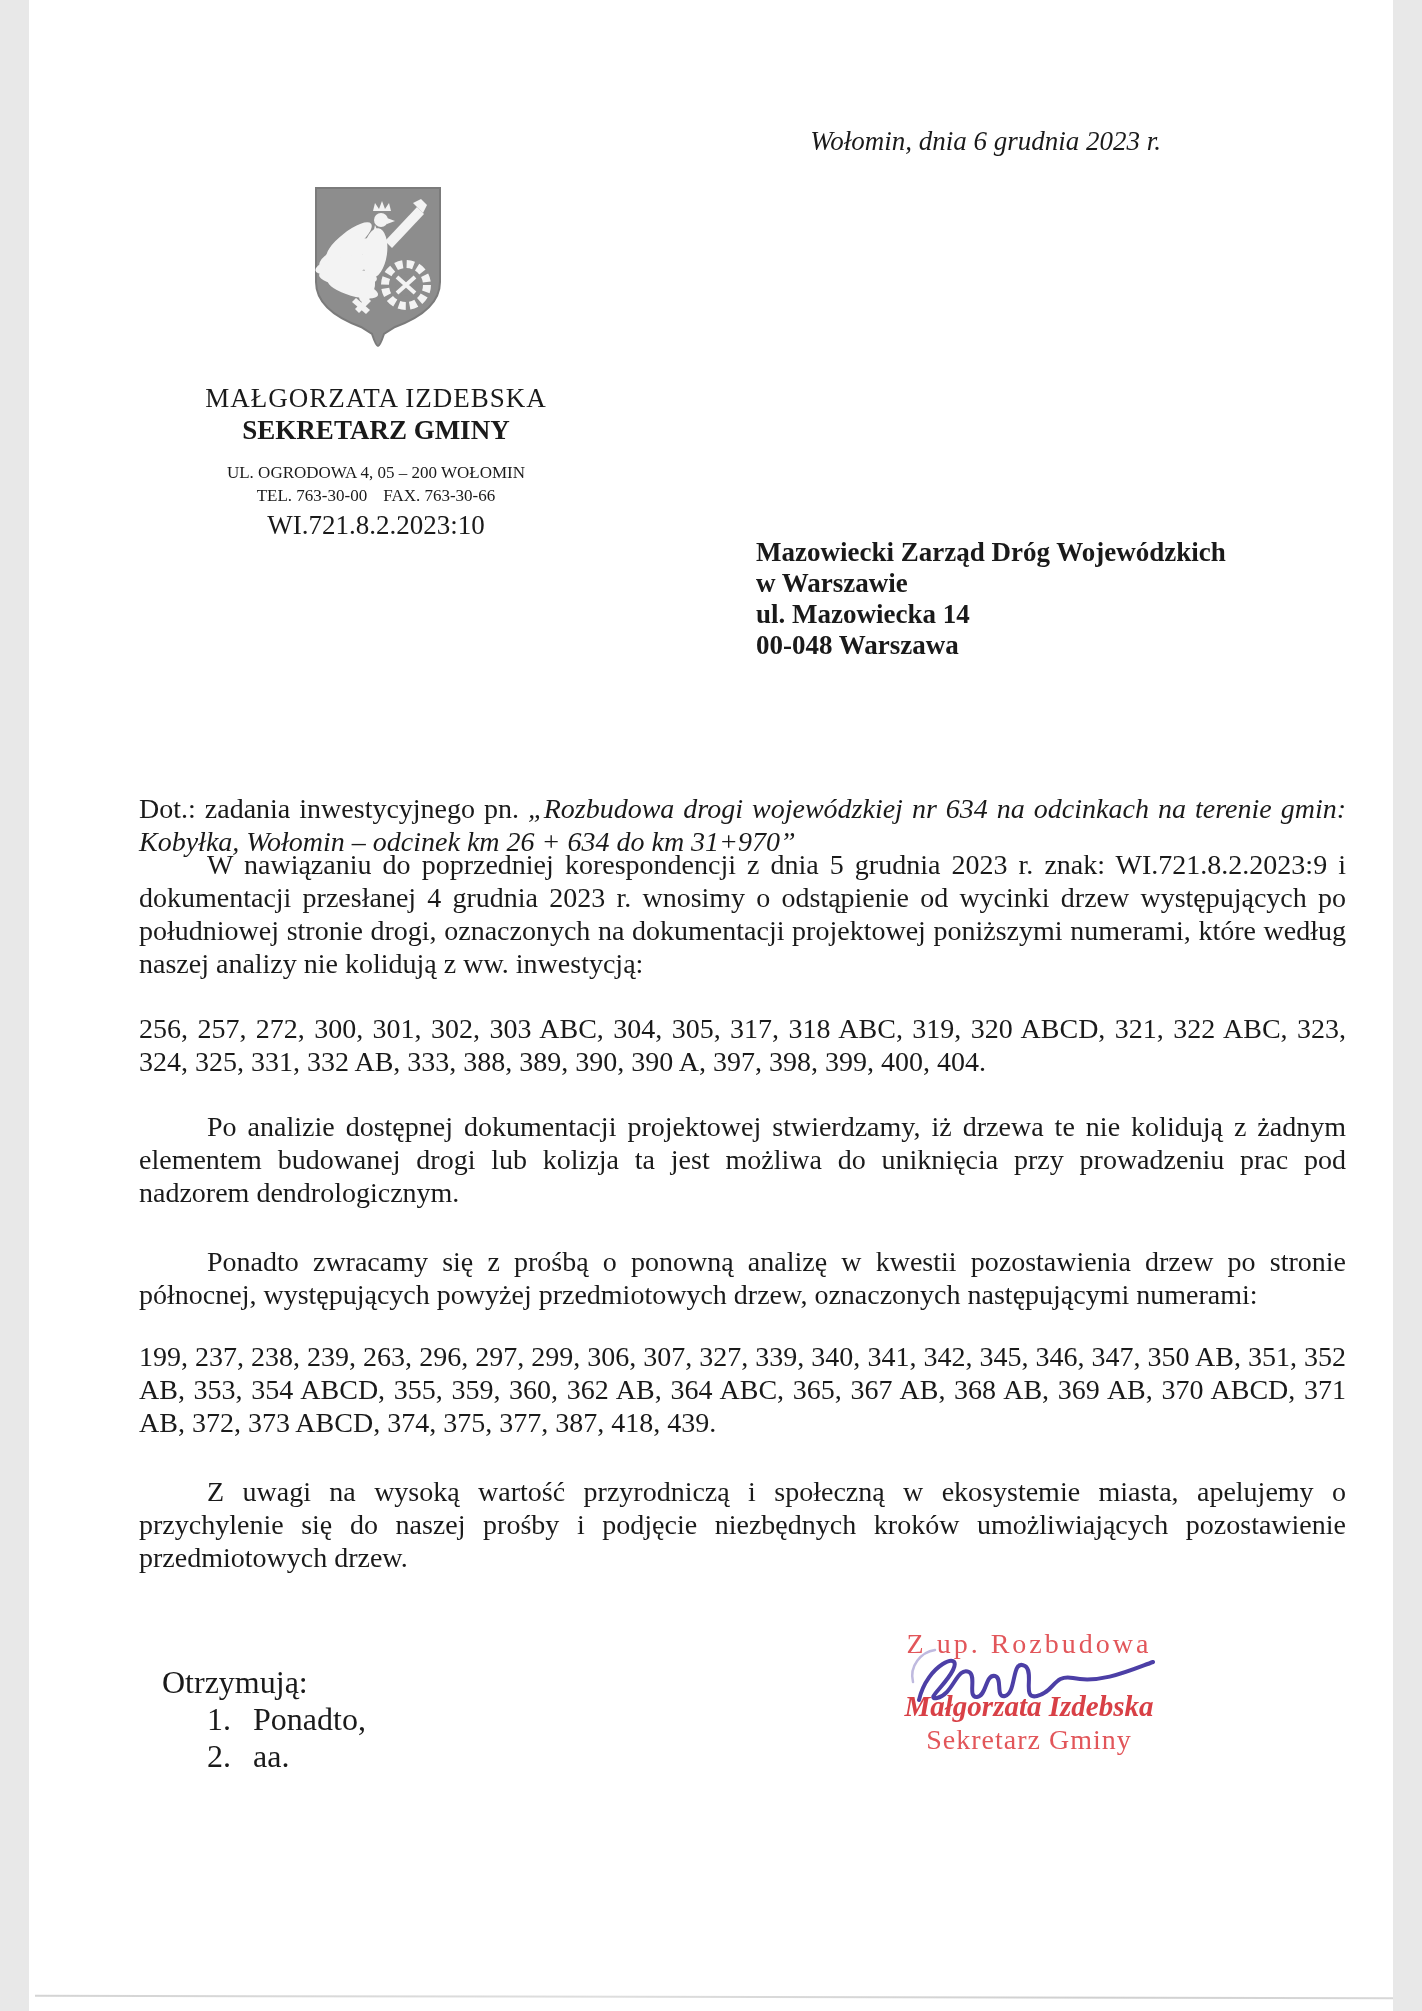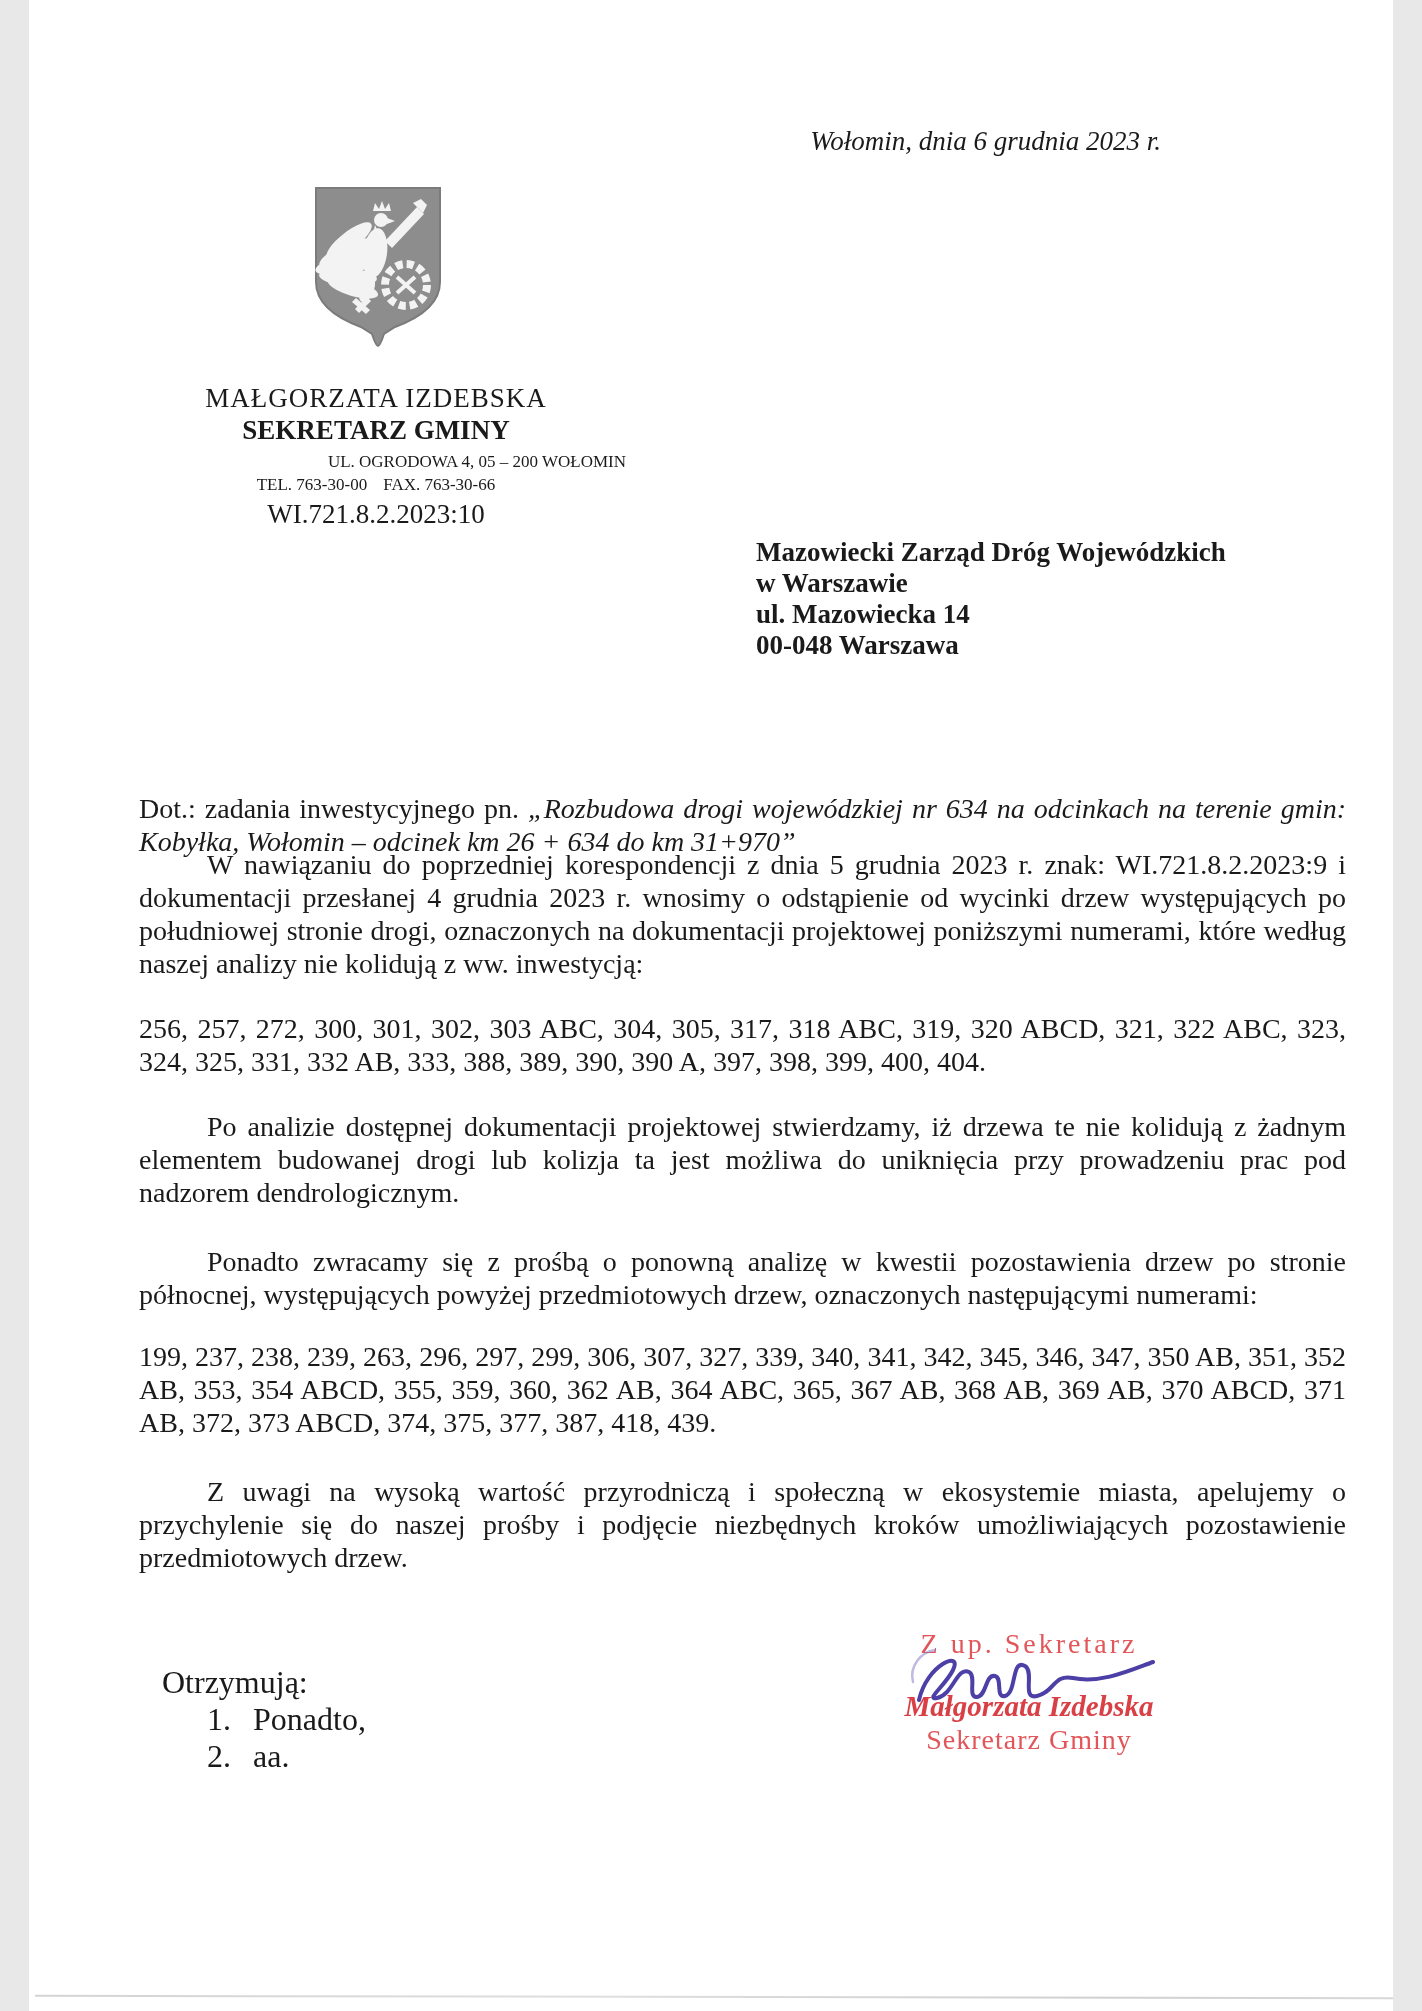--- a/index.html
+++ b/index.html
@@ -9,21 +9,21 @@
     margin:0 auto;overflow:hidden;
     font-family:"Liberation Serif","DejaVu Serif",serif;
     color:#1a1a1a;
   }
   .abs{position:absolute;}
   .date-line{top:126px;right:232px;font-style:italic;font-size:27px;}
   .crest{left:280px;top:185px;width:138px;height:164px;}
   .letterhead{left:97px;top:382px;width:500px;text-align:center;}
   .lh-name{font-size:27px;letter-spacing:1px;line-height:32px;}
   .lh-title{font-size:27px;font-weight:bold;line-height:32px;}
-  .lh-addr{font-size:17px;line-height:23px;margin-top:4px;text-align:right;}
+  .lh-addr{font-size:17px;line-height:23px;margin-top:15px;}
   .lh-tel{font-size:17px;line-height:23px;}
   .lh-tel span{margin:8px 8px;}
   .lh-ref{font-size:27px;line-height:30px;margin-top:3px;}
   .recipient{left:727px;top:537px;font-weight:bold;font-size:27px;line-height:31px;}
   .bodyblock{left:110px;width:1207px;font-size:28px;line-height:33px;text-align:justify;}
   .subject{top:792px;}
   .p1{top:848px;}
   .list1{top:1012px;}
   .p2{top:1110px;}
   .p3{top:1245px;}
@@ -103,21 +103,21 @@
 
   <div class="abs bodyblock p3 indent">Ponadto zwracamy się z prośbą o ponowną analizę w kwestii pozostawienia drzew po stronie północnej, występujących powyżej przedmiotowych drzew, oznaczonych następującymi numerami:</div>
 
   <div class="abs bodyblock p2 indent">Po analizie dostępnej dokumentacji projektowej stwierdzamy, iż drzewa te nie kolidują z żadnym elementem budowanej drogi lub kolizja ta jest możliwa do uniknięcia przy prowadzeniu prac pod nadzorem dendrologicznym.</div>
 
   <div class="abs bodyblock list2">199, 237, 238, 239, 263, 296, 297, 299, 306, 307, 327, 339, 340, 341, 342, 345, 346, 347, 350 AB, 351, 352 AB, 353, 354 ABCD, 355, 359, 360, 362 AB, 364 ABC, 365, 367 AB, 368 AB, 369 AB, 370 ABCD, 371 AB, 372, 373 ABCD, 374, 375, 377, 387, 418, 439.</div>
 
   <div class="abs bodyblock p4 indent">Z uwagi na wysoką wartość przyrodniczą i społeczną w ekosystemie miasta, apelujemy o przychylenie się do naszej prośby i podjęcie niezbędnych kroków umożliwiających pozostawienie przedmiotowych drzew.</div>
 
   <div class="abs sig-block">
-    <div class="sig-authority">Z up. Sekretarz</div>
+    <div class="sig-authority">Z up. Rozbudowa</div>
     <svg class="sig-ink" viewBox="0 0 260 84" xmlns="http://www.w3.org/2000/svg">
       <path d="M14,58 C22,22 58,8 48,28 C40,44 20,58 32,56 C48,53 52,24 64,30 C72,34 62,56 72,55 C82,54 80,32 90,34 C98,36 90,56 100,54 C112,51 106,16 120,24 C130,30 116,58 132,54 C150,50 148,32 168,36 C196,42 226,28 248,20" fill="none" stroke="#4c3fa6" stroke-width="4" stroke-linecap="round" stroke-linejoin="round"></path>
       <path d="M8,40 C4,24 16,10 30,8" fill="none" stroke="#8a82c4" stroke-width="2.5" stroke-linecap="round" opacity="0.55"></path>
     </svg>
     <div class="sig-name">Małgorzata Izdebska</div>
     <div class="sig-title">Sekretarz Gminy</div>
   </div>
 
   <div class="abs distribution">
     <div>Otrzymują:</div>

